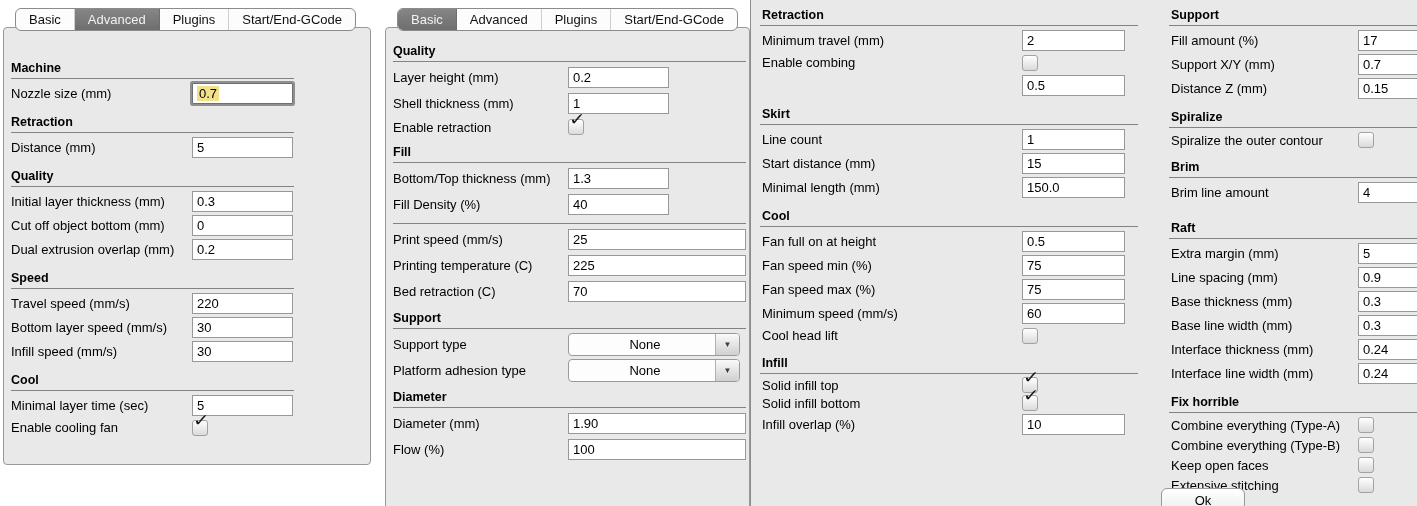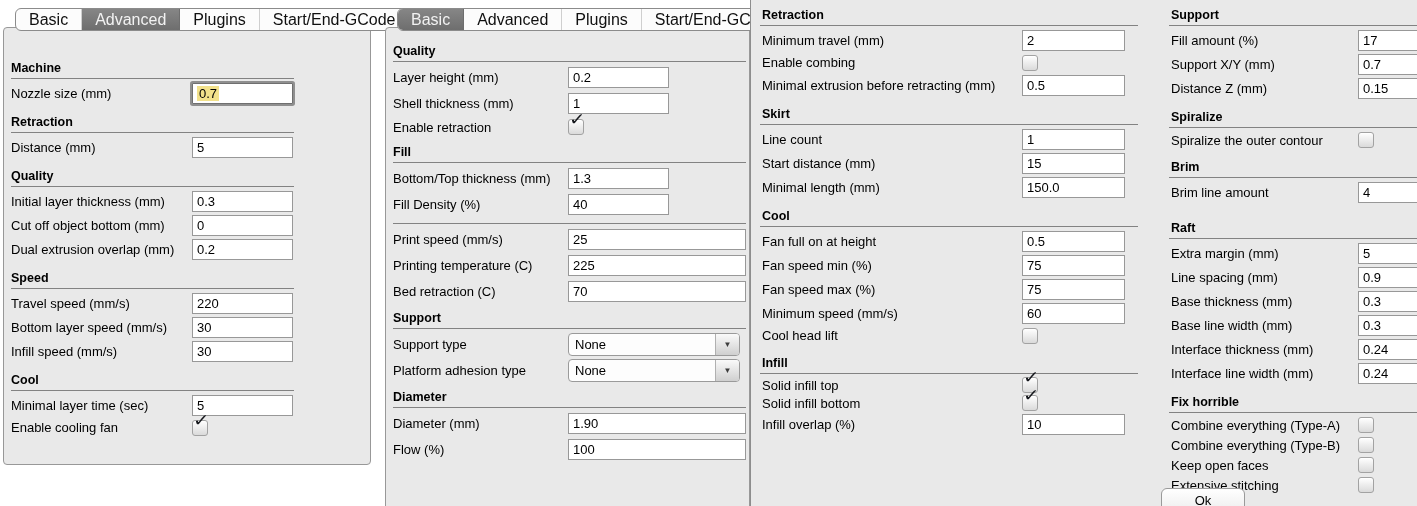--- a/index.html
+++ b/index.html
@@ -11,21 +11,21 @@
   .panel{position:absolute;background:#e9e9e9;border:1px solid #989898;border-radius:4px;box-sizing:border-box;}
   .panel--adv{left:3px;top:27px;width:368px;height:438px;}
   .panel--basic{left:385px;top:27px;width:365px;height:490px;}
   .expertwin{left:750px;top:-10px;width:680px;height:536px;border-radius:0;border-color:#8d8d8d;}
   .col{position:absolute;top:12px;}
   .col--eleft{left:9px;width:392px;}
   .col--eright{left:418px;width:252px;}
   
   .tabstrip{position:absolute;top:-20px;left:11px;height:23px;display:flex;background:#fcfcfc;
     border:1px solid #8b8b8b;border-radius:6px;overflow:hidden;box-sizing:border-box;}
-  .tab{display:flex;align-items:center;padding:0 13px;font-size:16px;color:#101010;
+  .tab{display:flex;align-items:center;padding:0 13px;font-size:13px;color:#101010;
     border-right:1px solid #cfcfcf;white-space:nowrap;cursor:default;}
   .tab:last-child{border-right:none;}
   .tab.selected{background:linear-gradient(#868686,#6e6e6e);color:#f2f2f2;border-right-color:#6e6e6e;}
   
   .section{margin-top:9px;}
   .panel .section.first{margin-top:32px;}
   .panel--basic .section{margin-top:6px;}
   .panel--basic .section.first{margin-top:15px;}
   .col .section.first{margin-top:4px;}
   .col--eright .section:nth-of-type(4){margin-top:16px;}
@@ -49,21 +49,21 @@
   .focusin{position:absolute;left:var(--ctrl-x);width:var(--input-w);height:21px;background:#fff;
     border:1px solid #6f6f6f;box-shadow:0 0 0 2px #8f8f8f;border-radius:1px;display:flex;align-items:center;
     padding-left:4px;box-sizing:border-box;font-size:13px;}
   .focusin .sel{background:#f2e18b;padding:0 2px;}
   .cb{position:absolute;left:var(--ctrl-x);width:14px;height:14px;border:1px solid #a2a2a2;border-radius:3px;
     background:linear-gradient(#ffffff,#dadada);box-shadow:inset 0 1px 0 #fff;}
   .cb .mark{position:absolute;top:-9px;left:1px;font-size:17px;font-weight:bold;color:#16181d;
     transform:scaleX(1.15);line-height:1;}
   .combo{position:absolute;left:var(--ctrl-x);width:172px;height:23px;border:1px solid #9a9a9a;border-radius:4px;
     background:#fdfdfd;display:flex;align-items:center;box-sizing:border-box;overflow:hidden;}
-  .combo .val{flex:1;padding-left:6px;font-size:13px;}
+  .combo .val{flex:1;padding-left:6px;font-size:13px;text-align:center;}
   .combo .arr{width:23px;align-self:stretch;border-left:1px solid #b0b0b0;
     background:linear-gradient(#fafafa,#cfcfcf);display:flex;align-items:center;justify-content:center;
     font-size:8px;color:#3c3c3c;}
   .okbtn{position:absolute;left:410px;top:497px;width:84px;height:25px;background:linear-gradient(#ffffff,#ededed);
     border:1px solid #9a9a9a;border-radius:6px;display:flex;align-items:center;justify-content:center;
     font-size:13px;box-sizing:border-box;}
   
   .panel--adv{--ctrl-x:188px;--input-w:101px;--rule-w:283px;--row-h:24px;}
   .panel--basic{--ctrl-x:182px;--input-w:101px;--input-w-wide:178px;--rule-w:353px;--row-h:26px;}
   .col--eleft{--ctrl-x:262px;--input-w:103px;--rule-w:378px;--row-h:24px;}
@@ -234,21 +234,20 @@
         <div class="srule"></div>
         <div class="row">
           <span class="lbl">Minimum travel (mm)</span>
           <input type="text" class="tin" value="2" style="">
         </div>
         <div class="row check">
           <span class="lbl">Enable combing</span>
           <span class="cb"></span>
         </div>
         <div class="row">
-          <span class="lbl">Minimal extrusion before retracting (mm)</span>
           <input type="text" class="tin" value="0.5" style="">
         </div>
       </div>
       <div class="section">
         <div class="shead">Skirt</div>
         <div class="srule"></div>
         <div class="row">
           <span class="lbl">Line count</span>
           <input type="text" class="tin" value="1" style="">
         </div>

